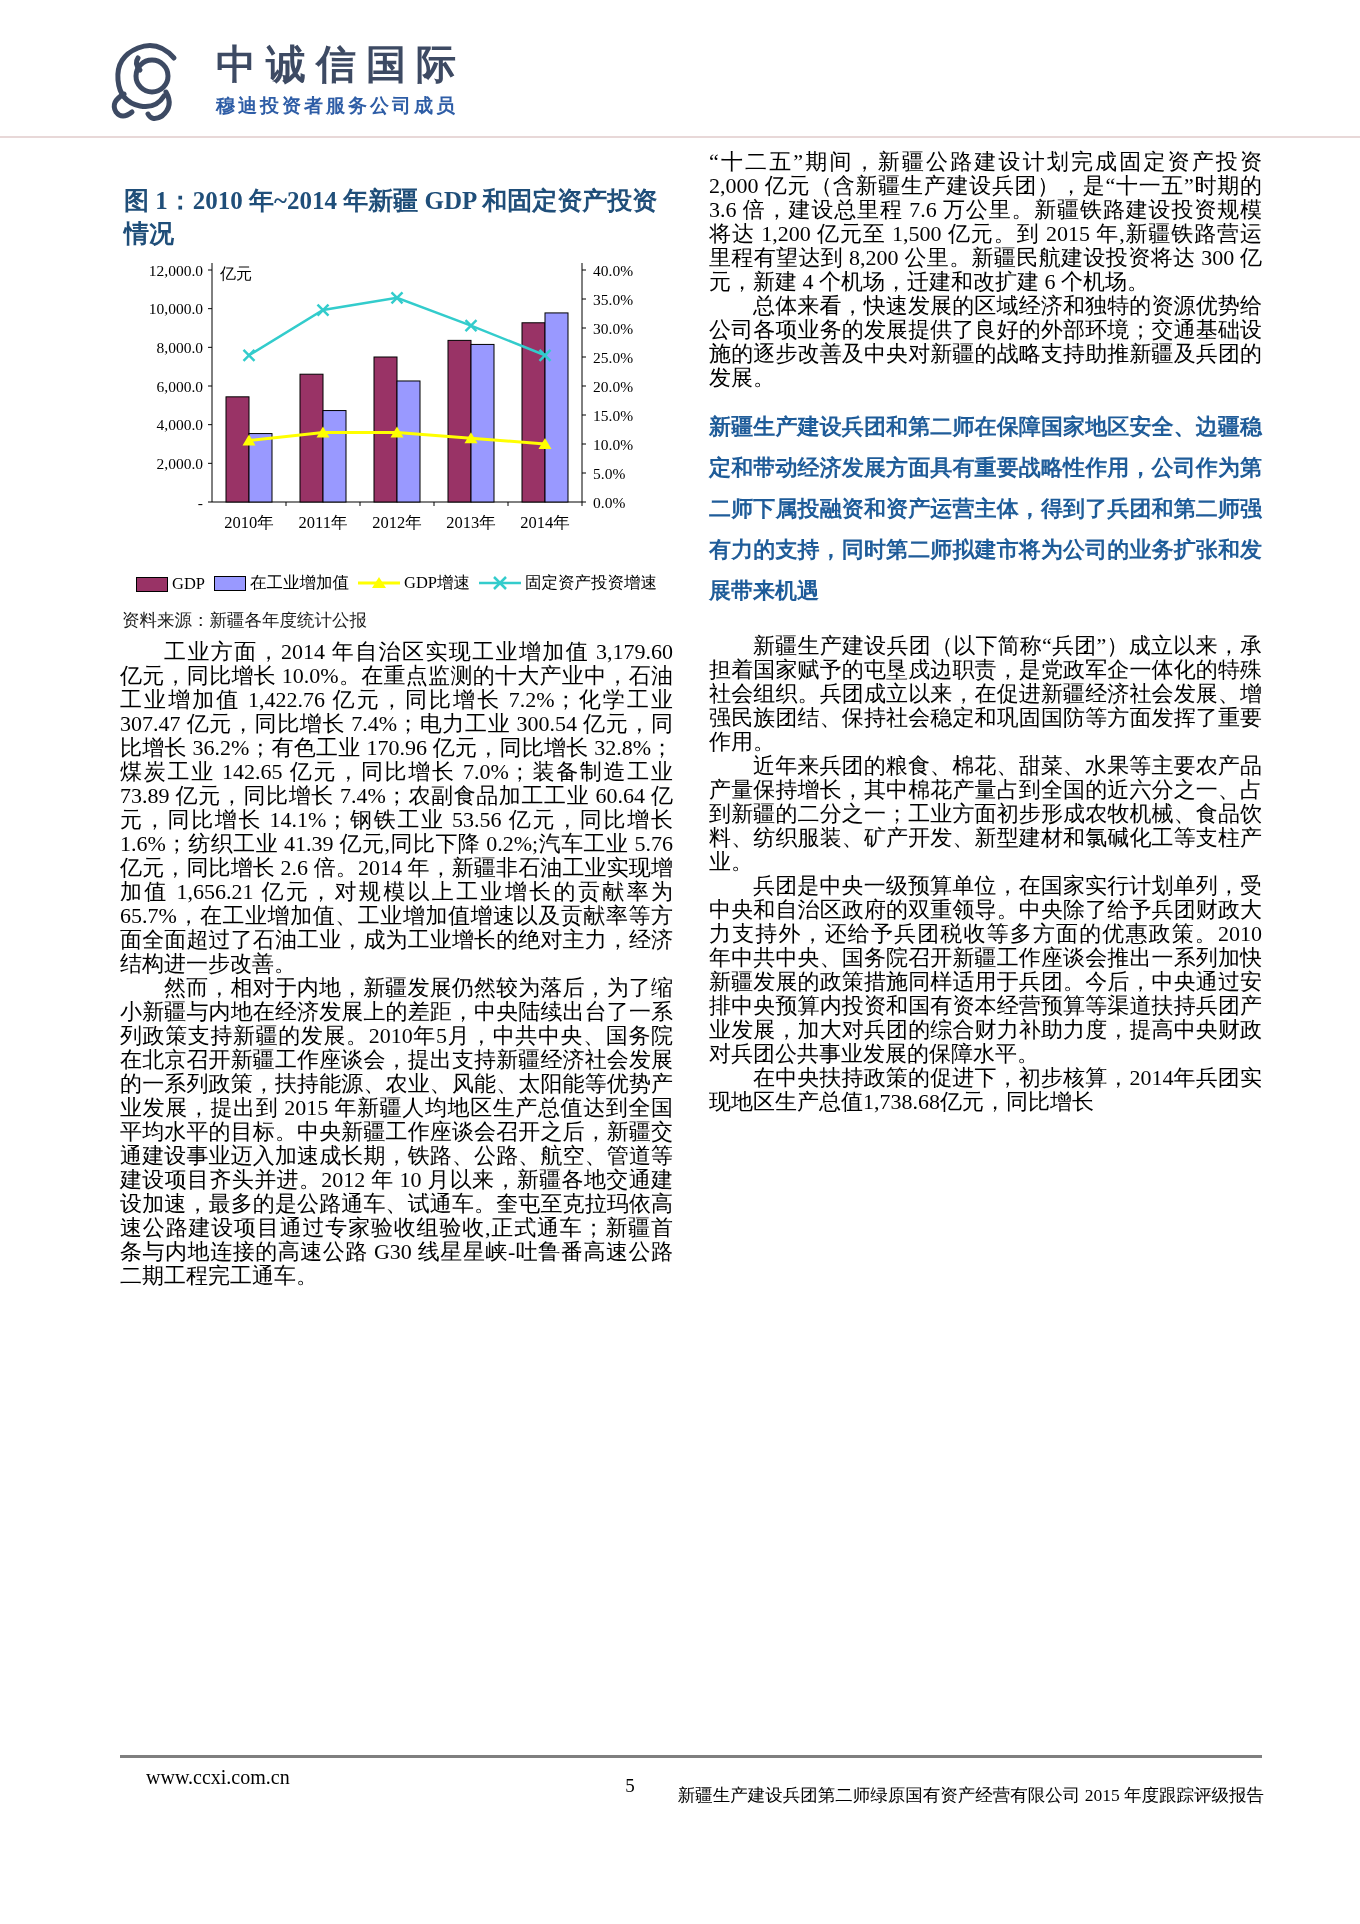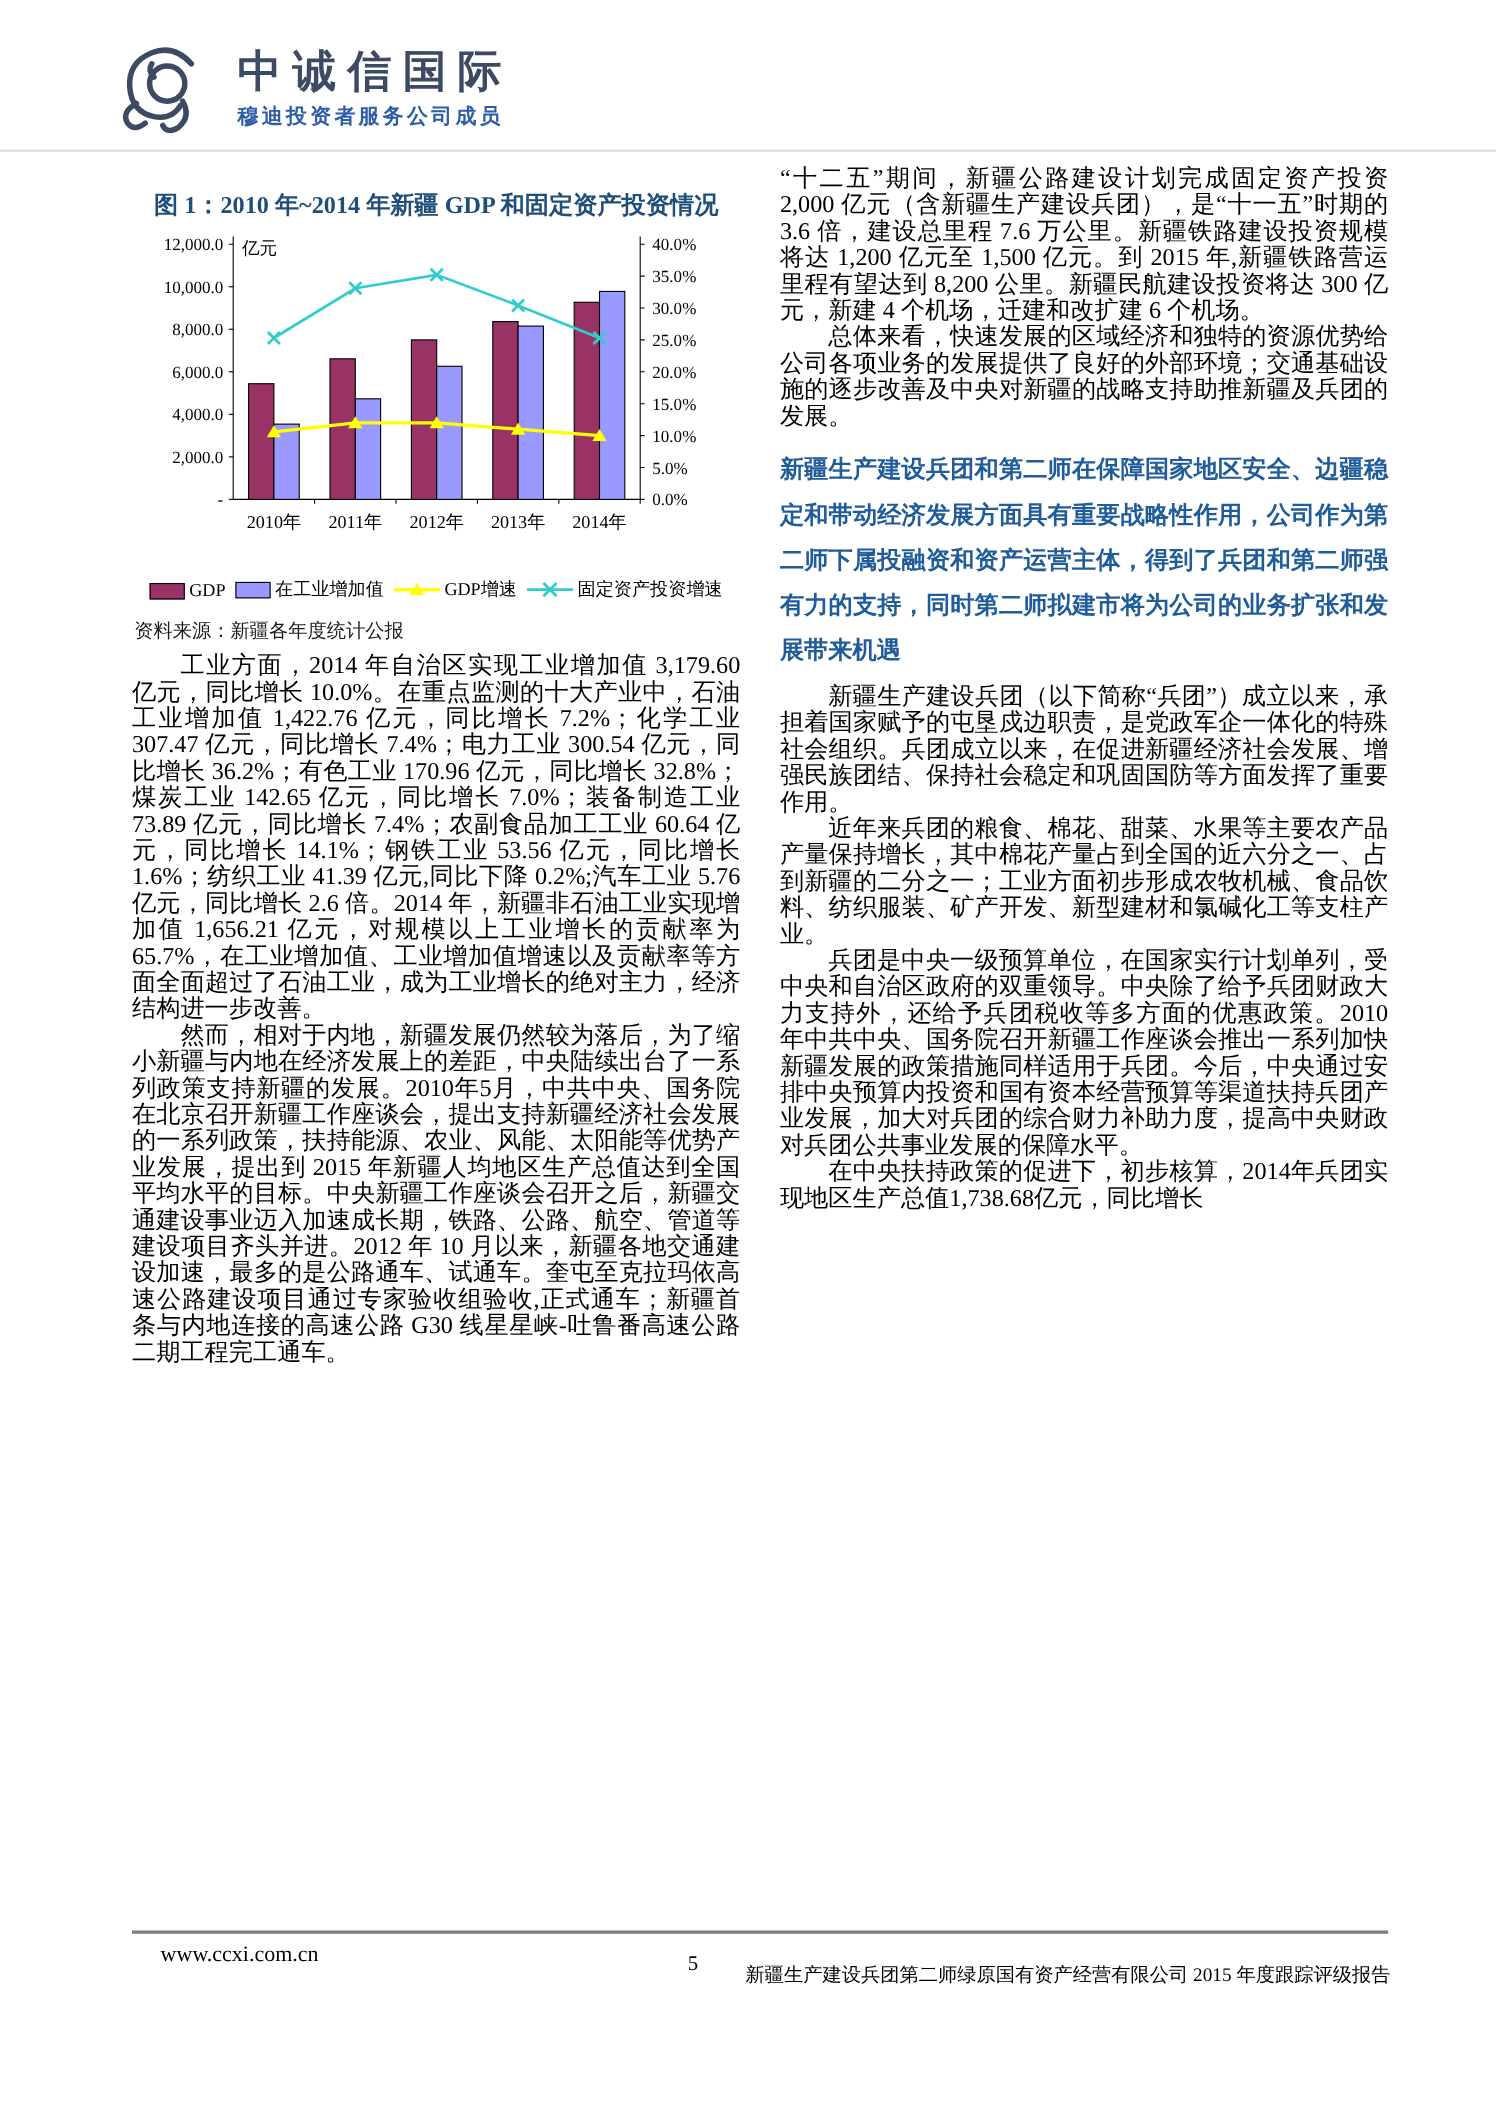--- a/index.html
+++ b/index.html
@@ -11,35 +11,35 @@
   .logo-svg { width:104px; height:86px; }
   .brand-block { margin-left:8px; padding-top:6px; }
   .brand-name { font-size:40px; font-weight:bold; color:#3D4A63; letter-spacing:10px; line-height:1.15; }
   .brand-sub  { font-size:19px; font-weight:bold; color:#2E5DA6; letter-spacing:3px; margin-top:5px; }
   .header-rule { position:absolute; left:0; top:136px; width:1360px; height:2px; background:#E8D8D8; }
 
   
   .content { position:absolute; left:120px; top:150px; width:1142px; display:flex; gap:36px; }
   .col { width:553px; }
 
-  .fig-title { margin:22px 4px 6px; text-align:center; font-size:22px; font-weight:bold; color:#1F4E79; }
+  .fig-title { margin:34px 4px 6px; font-size:25px; font-weight:bold; color:#1F4E79; }
   .chart-wrap { width:553px; }
   .chart-wrap svg text { font-family:"Liberation Serif","DejaVu Serif",serif; fill:#000; }
 
   .legend { display:flex; justify-content:center; align-items:flex-end; gap:9px; margin-top:12px; font-size:16.5px; white-space:nowrap; }
   .legend-item { display:flex; align-items:center; gap:4px; }
   .swatch-bar { display:inline-block; width:30px; height:13px; border:1px solid #000; }
 
   .fig-source { font-size:17.5px; color:#1a1a1a; margin:14px 0 8px 2px; }
 
   p.body { font-size:22px; line-height:24px; text-align:justify; margin:0; }
   p.indent { text-indent:2em; }
 
   .blue-heading { font-family:"Liberation Sans","DejaVu Sans",sans-serif; font-weight:bold; color:#1F5C99;
-                  font-size:22px; line-height:41px; text-align:justify; margin:16px 0 10px; }
+                  font-size:22px; line-height:41px; text-align:justify; margin:16px 0 23px; }
 
   
   .footer-rule { position:absolute; left:120px; top:1755px; width:1142px; height:3px; background:#7F7F7F; }
   .footer-url { position:absolute; left:146px; top:1766px; font-size:20px; }
   .footer-page { position:absolute; left:120px; top:1775px; width:1020px; text-align:center; font-size:19px; }
   .footer-report { position:absolute; right:96px; top:1783px; font-size:17.5px; }
 </style>
 </head>
 <body>
 

